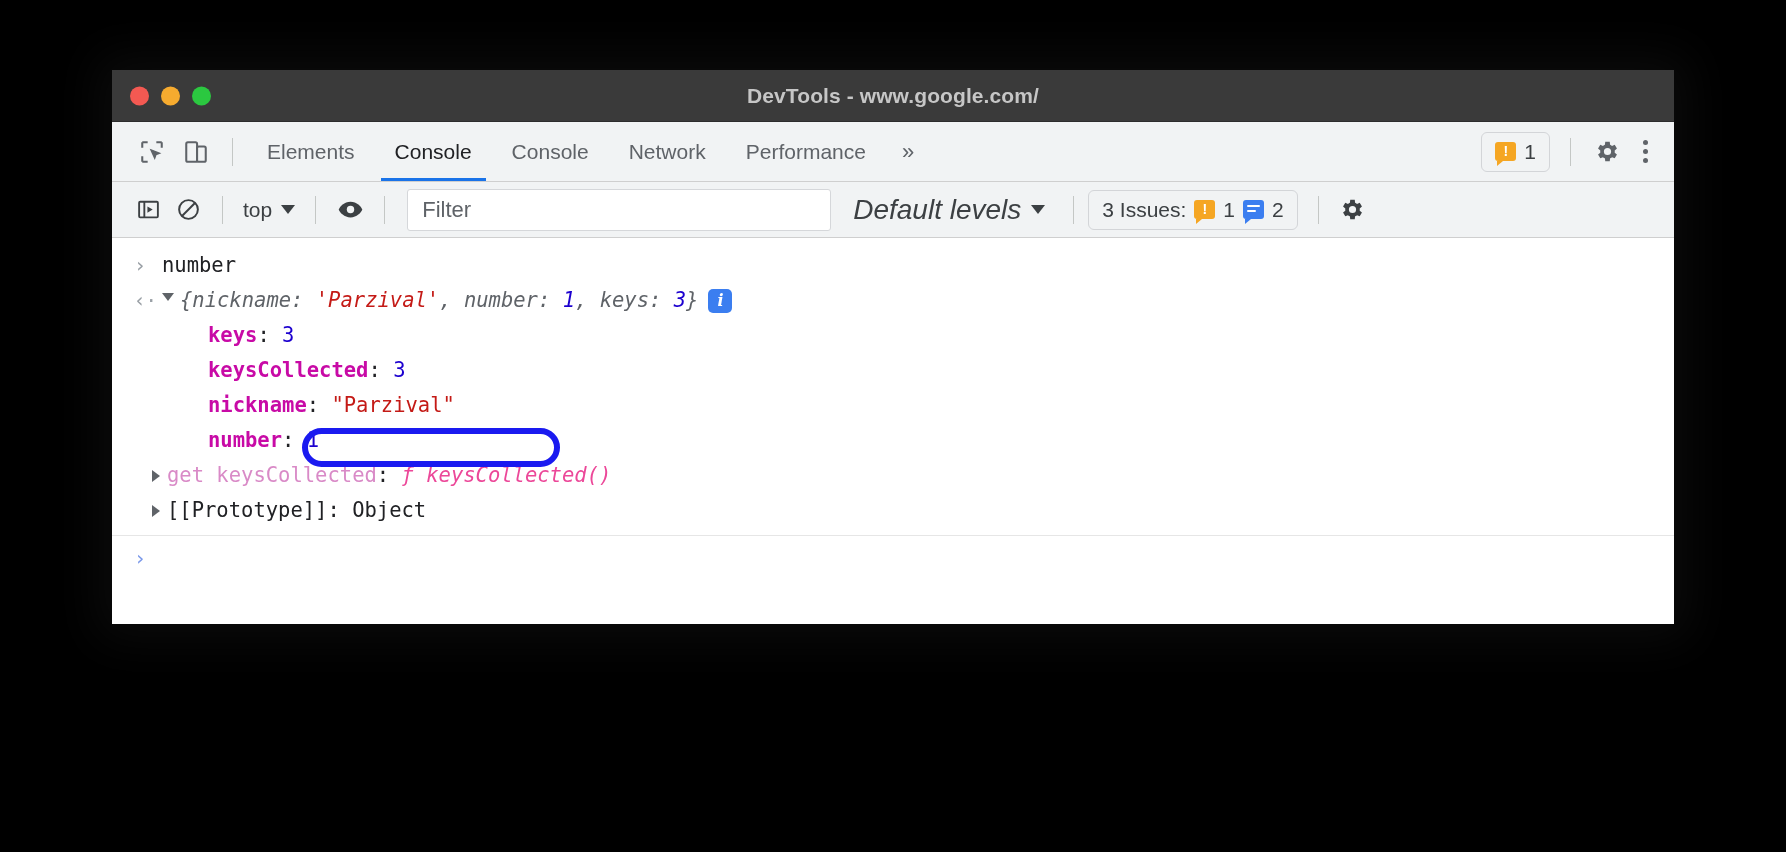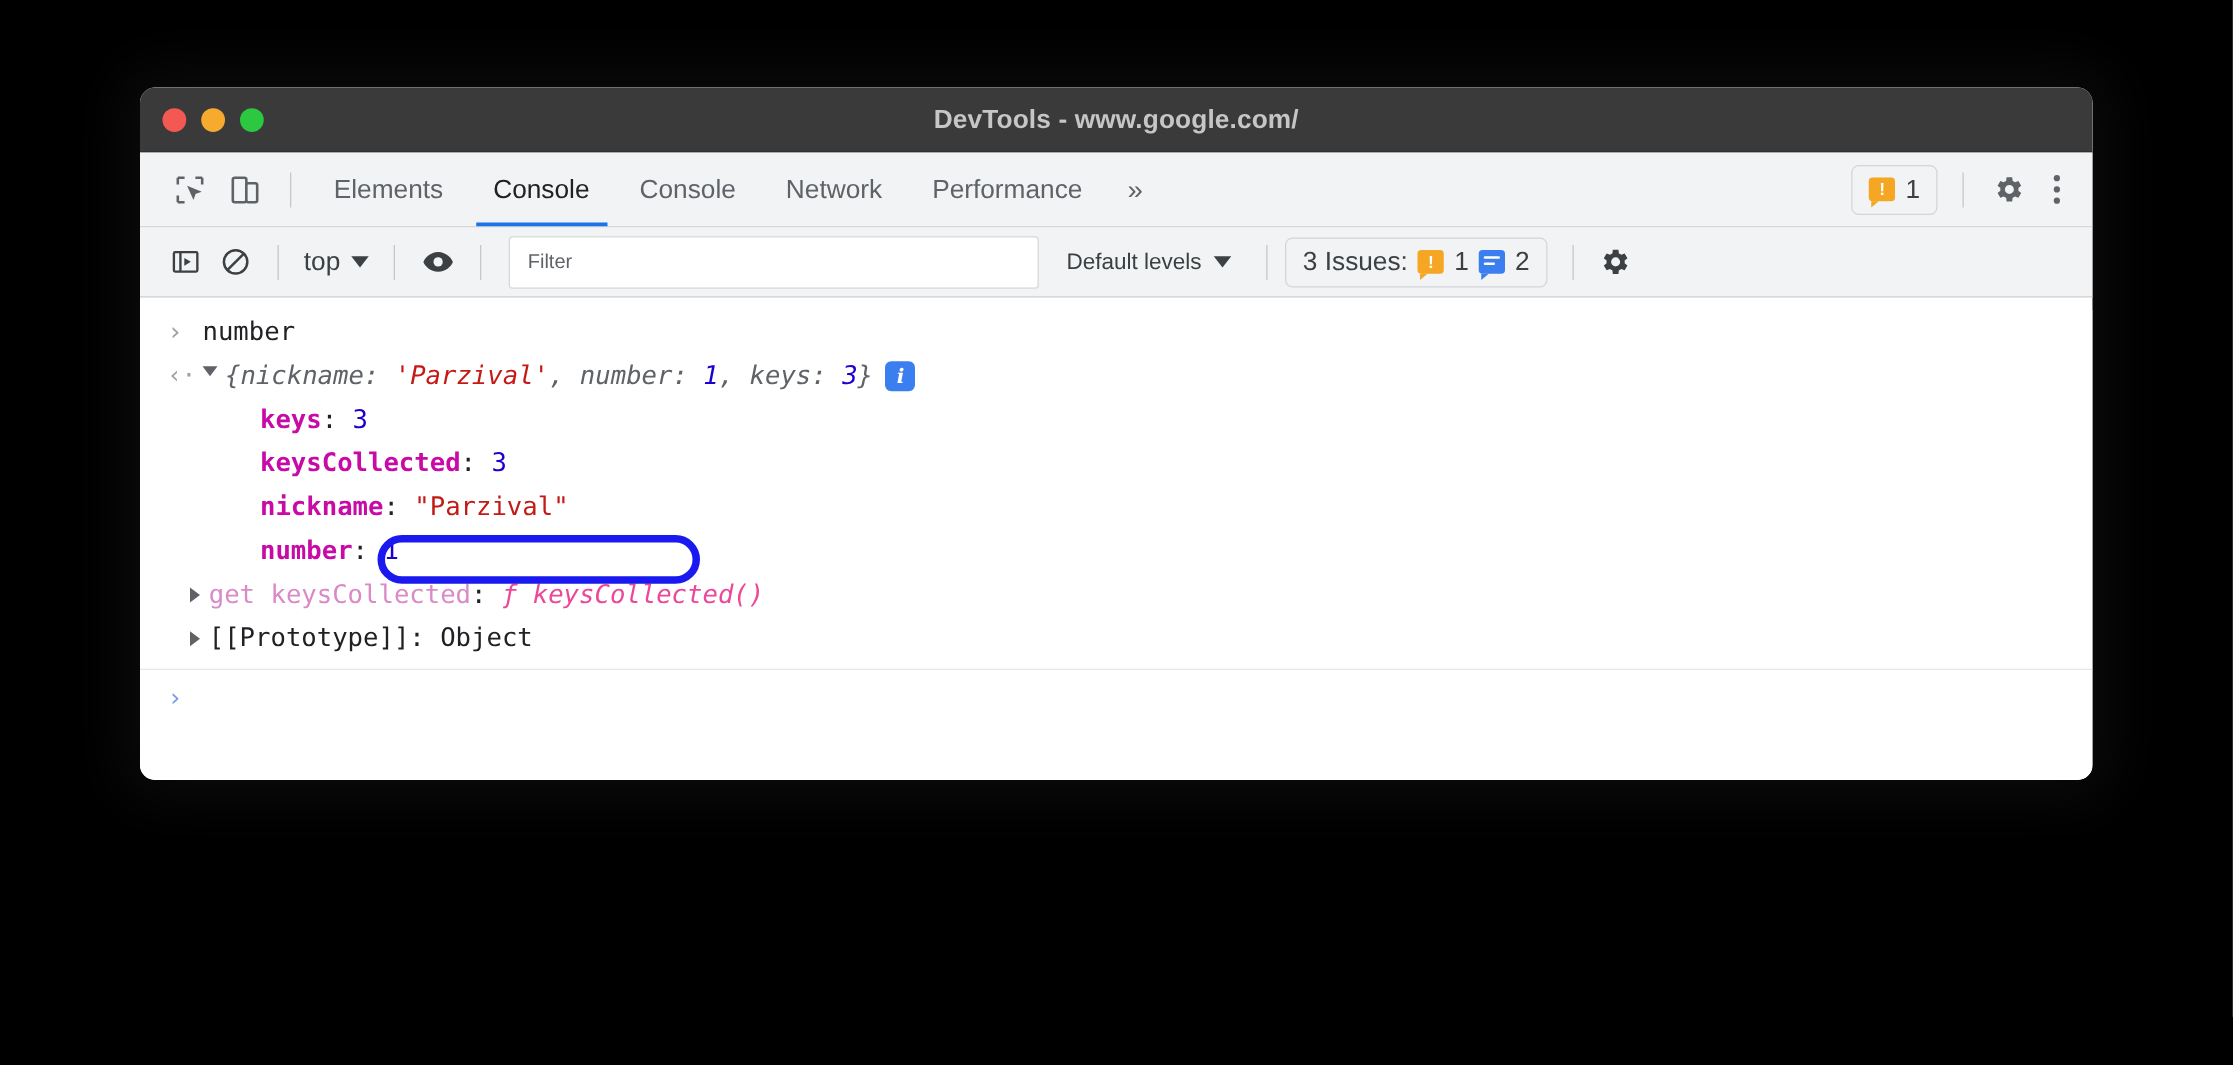--- a/index.html
+++ b/index.html
@@ -15,21 +15,21 @@
     width: 1786px; height: 852px;
     background: #000000;
   }
 
   
   .window {
     position: absolute;
     left: 112px; top: 70px;
     width: 1562px; height: 554px;
     background: #ffffff;
-    border-radius: 12px;
+    border-radius: 0;
     box-shadow: 0 0 46px 16px rgba(255,255,255,0.045);
     overflow: hidden;
   }
 
   
   .titlebar {
     position: relative;
     height: 52px;
     background: #3a3a3a;
     border-bottom: 1px solid #2c2c2c;
@@ -204,29 +204,30 @@
   }
   .filter-input {
     flex: 0 0 auto;
     width: 424px;
     height: 42px;
     background: #ffffff;
     border: 1px solid #d5d7da;
     border-radius: 3px;
     display: flex; align-items: center;
     padding: 0 14px;
-    font-size: 16px;
+    font-size: 22px;
     color: #5f6368;
     margin: 0 8px;
   }
   .levels {
     display: flex; align-items: center; gap: 10px;
-    font-size: 18px; color: #3c4043;
+    font-size: 28px; color: #3c4043;
     padding: 0 14px;
     white-space: nowrap;
+    font-style: italic;
   }
 
   
   .console-body {
     position: relative;
     background: #ffffff;
     height: 386px;
     font-family: "DejaVu Sans Mono", monospace;
     font-size: 20.5px;
     line-height: 35px;

